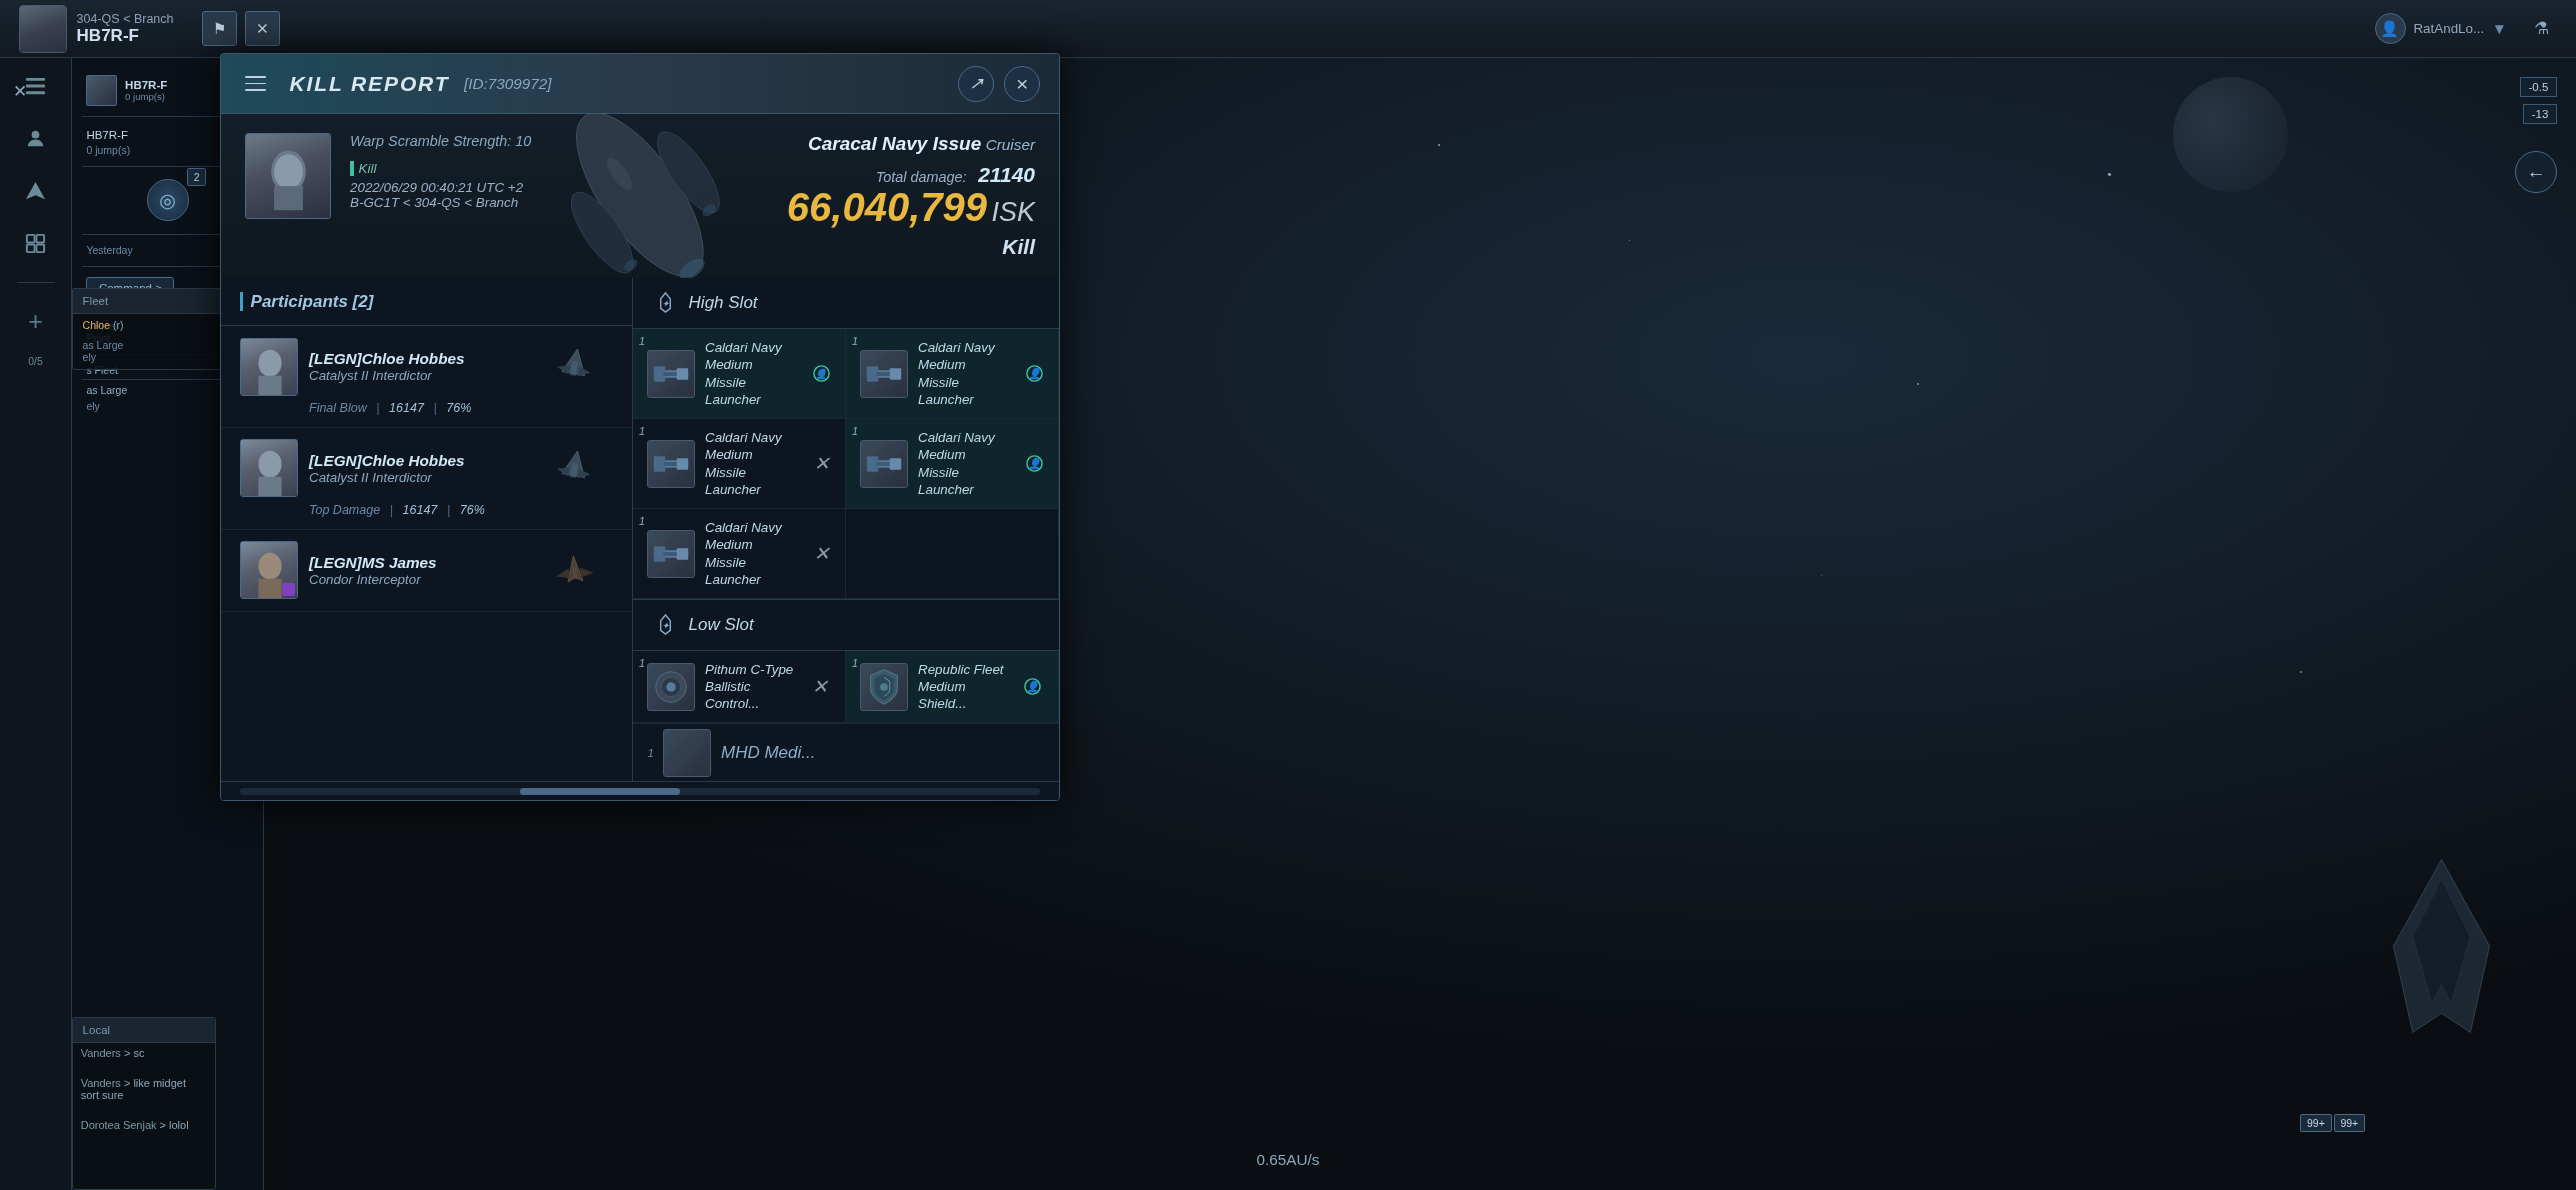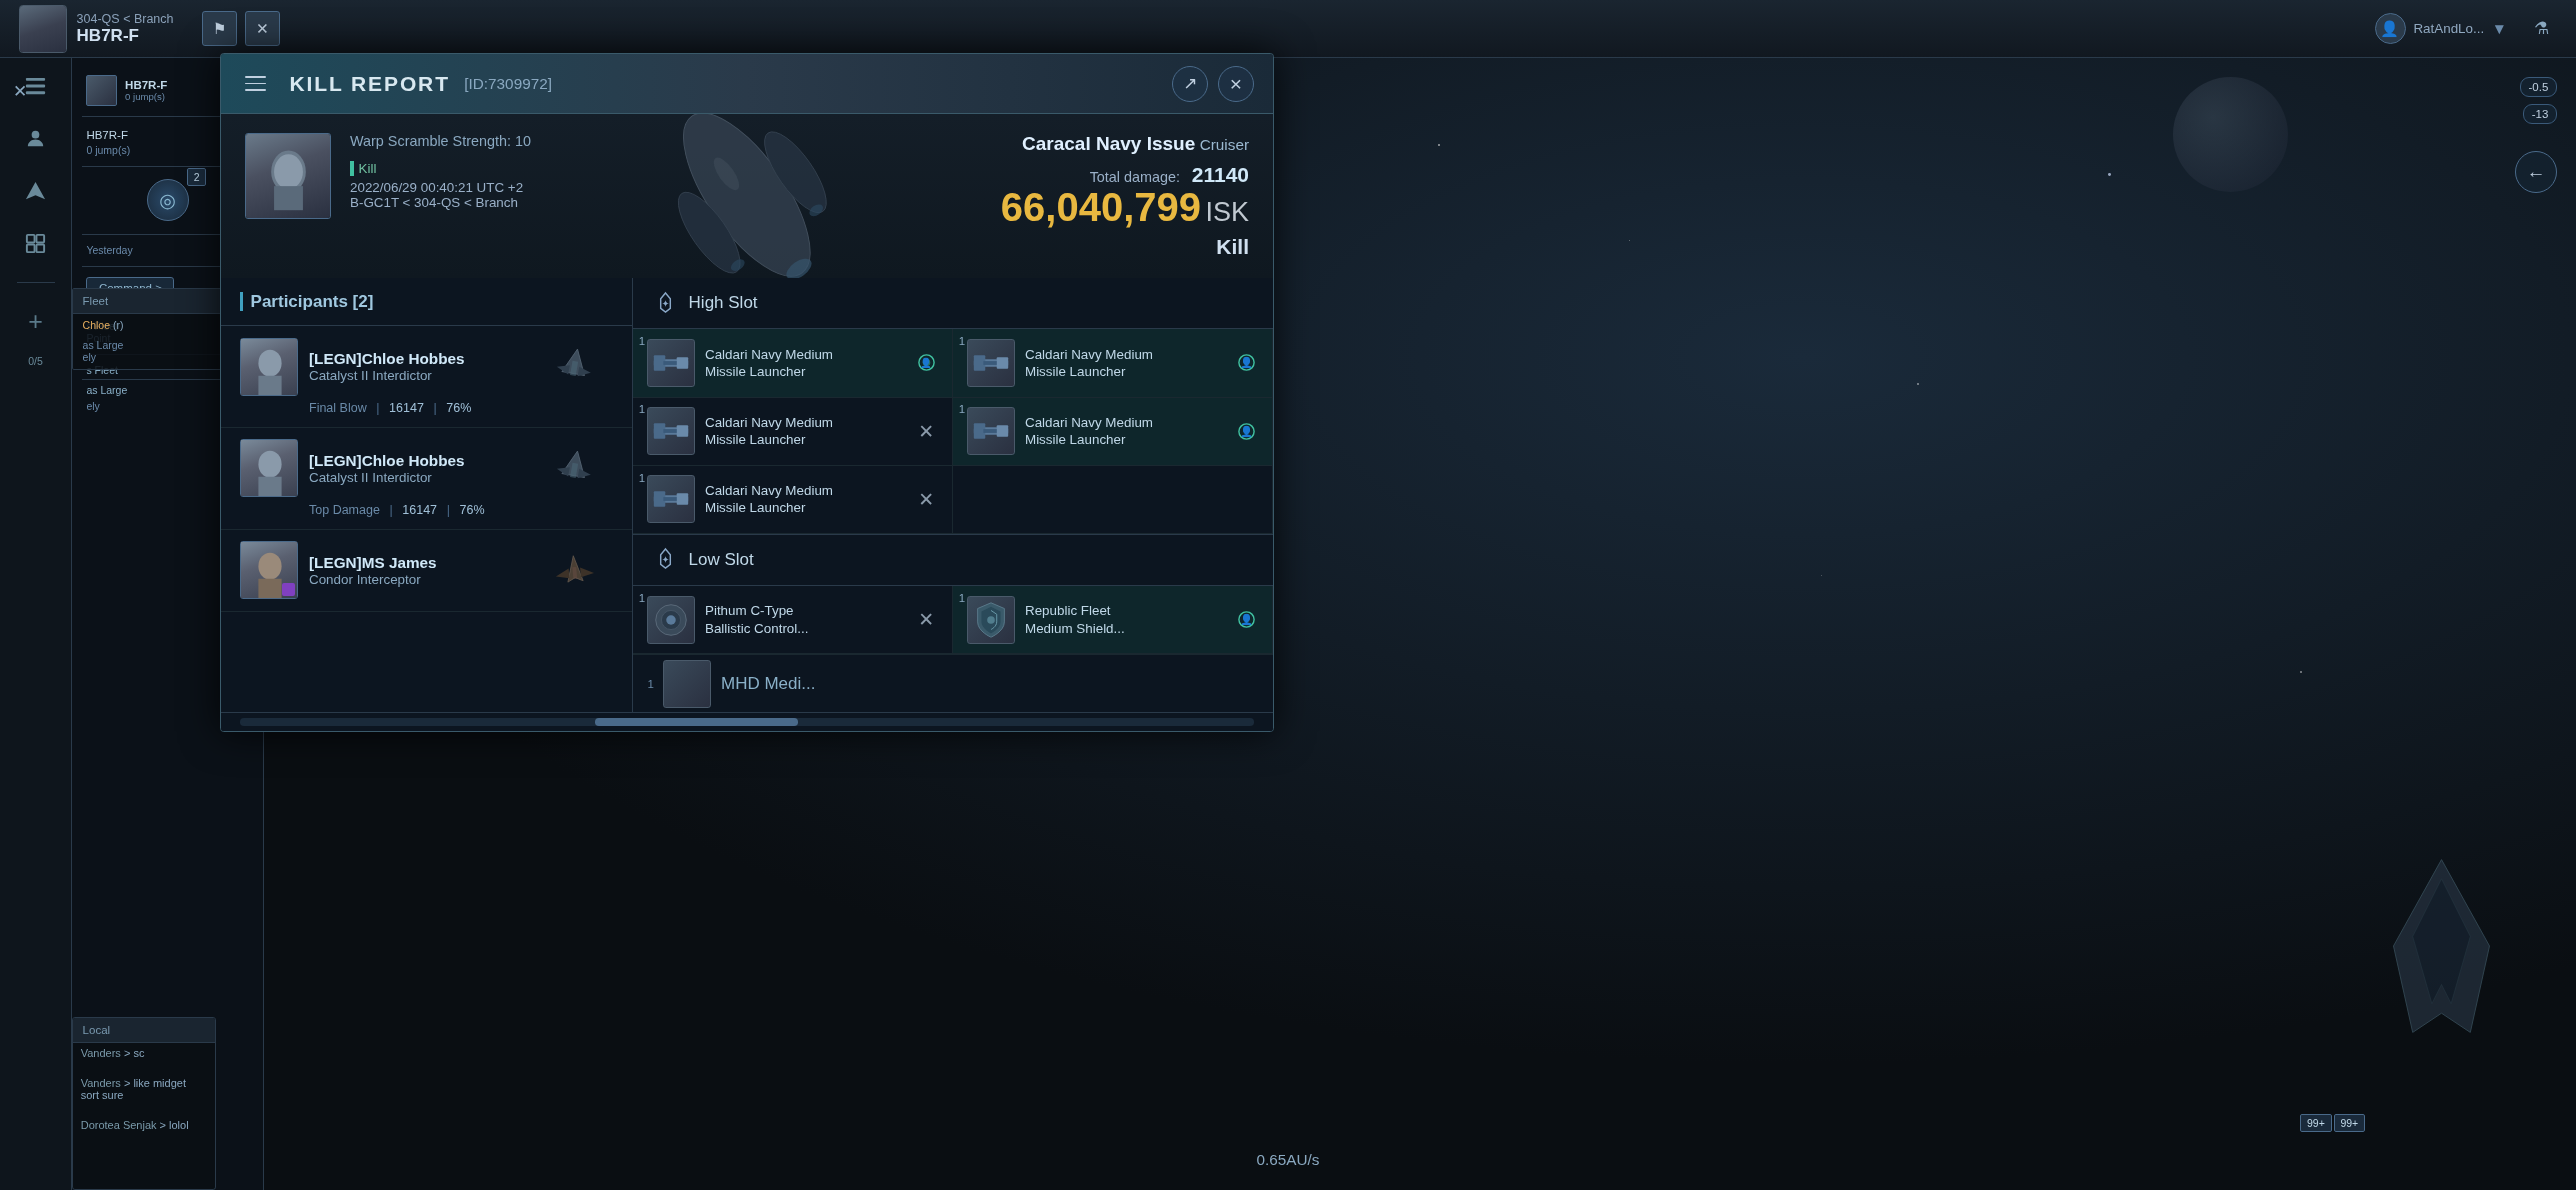--- a/index.html
+++ b/index.html
@@ -123,30 +123,31 @@
       padding: 9.6px;
       z-index: 5;
     }
 
     .hud-badge {
       background: rgba(20,35,50,0.8);
       border: 1px solid #3a5a7a;
       color: #c0d0e0;
       padding: 2.9px 7.7px;
       font-size: 11.5px;
-      border-radius: 9px;
+      border-radius: 0;
     }
 
     
     .modal-overlay {
       position: absolute;
       left: 220px;
       top: 53px;
-      width: 1054px;
+      width: 840px;
       z-index: 10;
+      font-style: italic;
     }
 
     .modal {
       background: linear-gradient(to bottom, #1a2530 0%, #0f1a24 100%);
       border: 1px solid #3a5a6a;
       border-radius: 3.8px;
       overflow: hidden;
       box-shadow: 0 0 38px rgba(0,0,0,0.8);
     }
 

